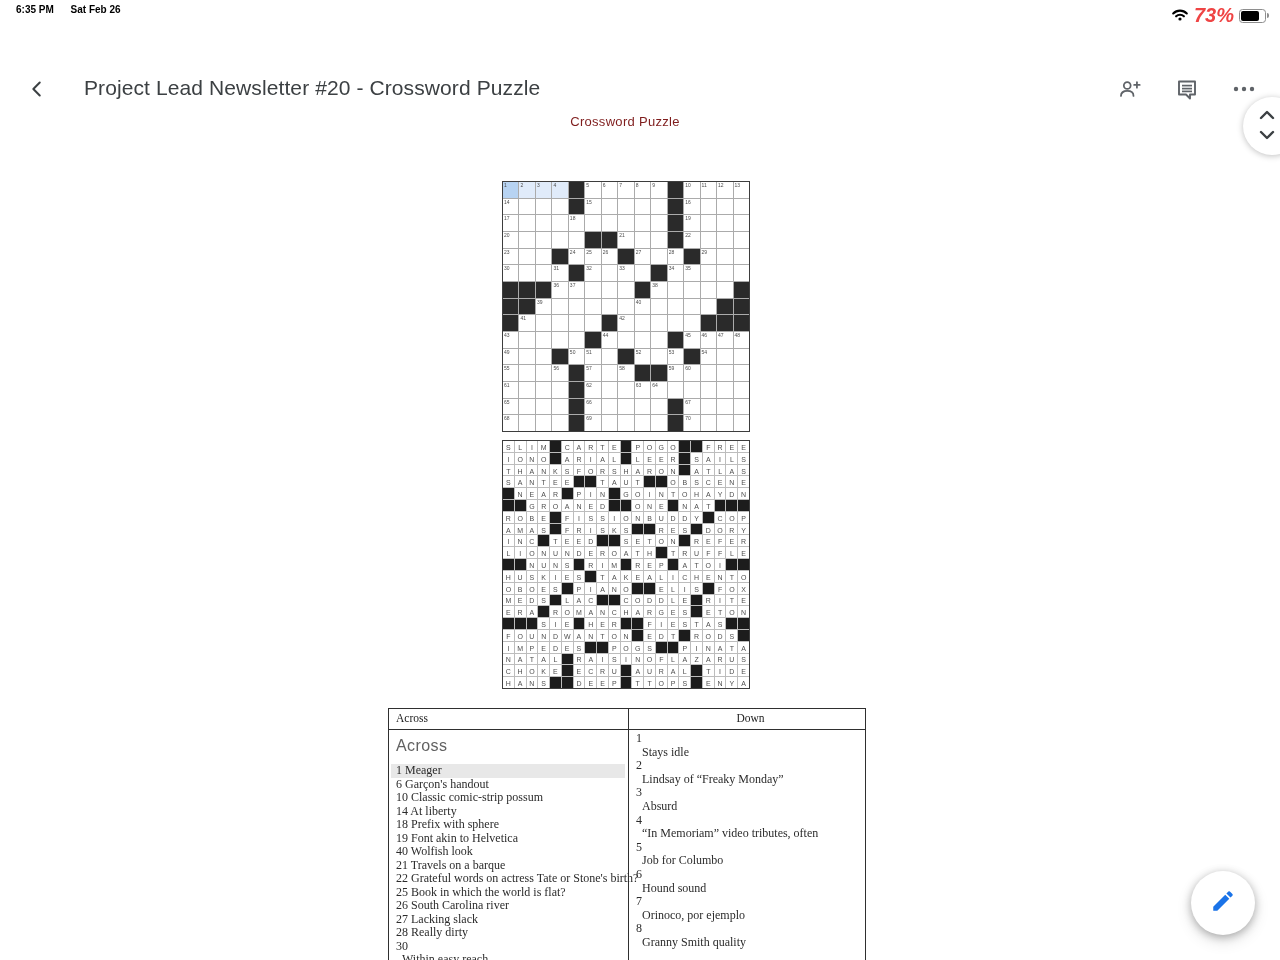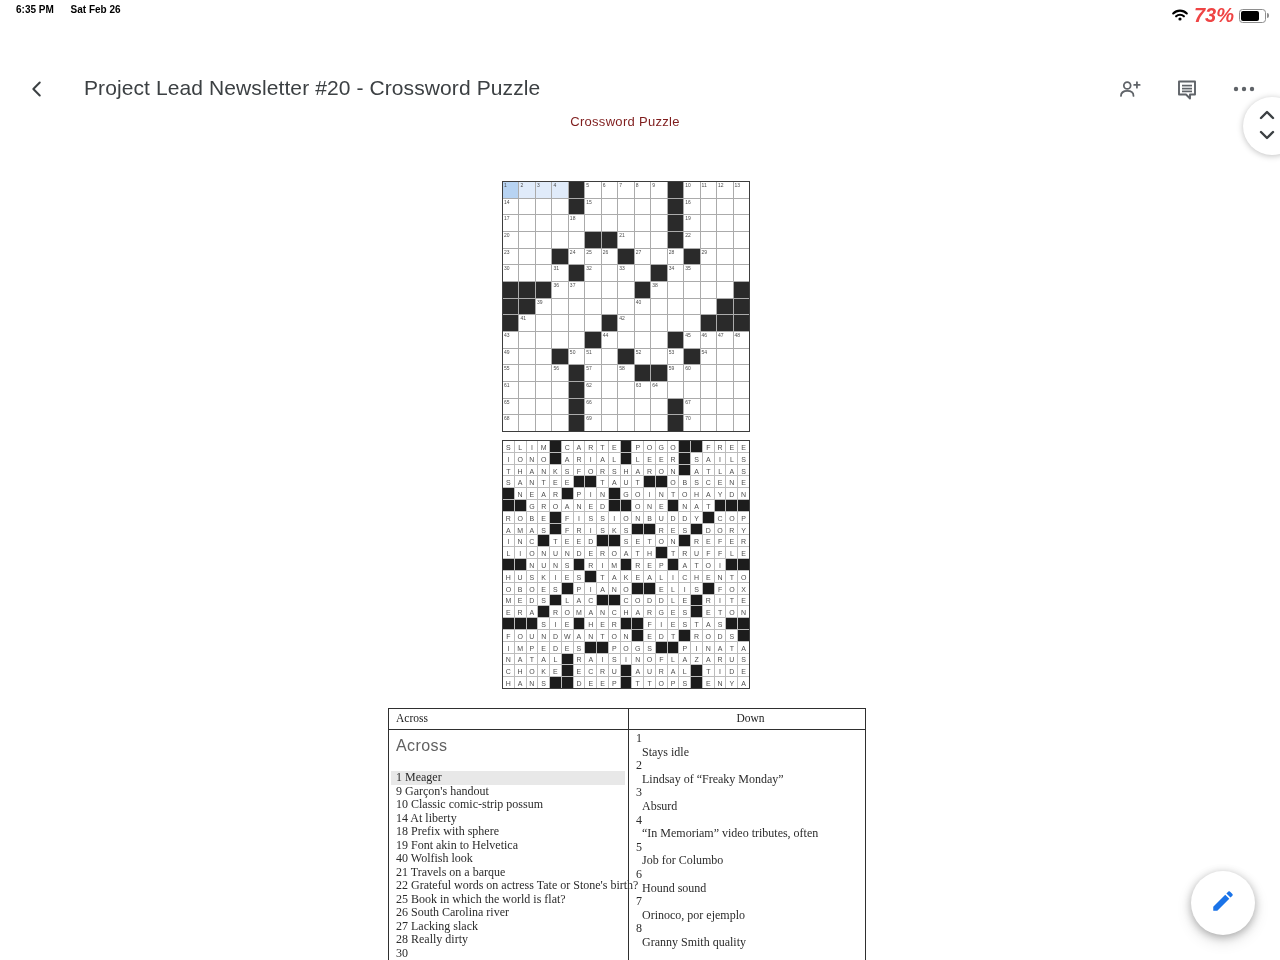--- a/index.html
+++ b/index.html
@@ -48,21 +48,21 @@
   .ch-cell.c1{width:240px;border-right:1px solid #2f2f2f;}
   .ch-cell.c2{flex:1;text-align:center;}
   .clues-body{display:flex;border-left:1px solid #2f2f2f;border-right:1px solid #2f2f2f;
               height:238px;box-sizing:border-box;overflow:hidden;}
   .cb-col{box-sizing:border-box;padding-top:2px;}
   .cb-col.c1{width:240px;border-right:1px solid #2f2f2f;}
   .cb-col.c2{flex:1;}
   .across-head{font-family:"Liberation Sans",sans-serif;font-size:16px;color:#616161;
                letter-spacing:.4px;margin:5px 0 5px 7px;}
   .clue-line{font-size:12px;line-height:13.5px;padding-left:7px;white-space:nowrap;}
-  .clue-line.hl{background:#e8e8e8;margin:16px 3px 0 2px;padding-left:5px;}
+  .clue-line.hl{background:#e8e8e8;margin:9px 3px 0 2px;padding-left:5px;}
   .clue-num-line{font-size:12px;line-height:13.6px;padding-left:7px;}
   .clue-txt-line{font-size:12px;line-height:13.6px;padding-left:13px;white-space:nowrap;}
 
   
   .scrollwidget{position:absolute;left:1243px;top:97px;width:58px;height:58px;border-radius:50%;
                 background:#fff;box-shadow:0 1px 6px rgba(0,0,0,.25);}
   .sw-up{position:absolute;left:15px;top:10px;cursor:pointer;}
   .sw-down{position:absolute;left:15px;top:30px;cursor:pointer;}
 
   
@@ -1677,21 +1677,21 @@
 
 <div class="clues">
   <div class="clues-header">
     <div class="ch-cell c1">Across</div>
     <div class="ch-cell c2">Down</div>
   </div>
   <div class="clues-body">
     <div class="cb-col c1" id="acrossCol">
       <div class="across-head">Across</div>
     <div class="clue-line hl">1 Meager</div>
-        <div class="clue-line">9 Garçon's handout</div>
+        <div class="clue-line">6 Garçon's handout</div>
         <div class="clue-line">10 Classic comic-strip possum</div>
         <div class="clue-line">14 At liberty</div>
         <div class="clue-line">18 Prefix with sphere</div>
         <div class="clue-line">19 Font akin to Helvetica</div>
         <div class="clue-line">40 Wolfish look</div>
         <div class="clue-line">21 Travels on a barque</div>
         <div class="clue-line">22 Grateful words on actress Tate or Stone's birth?</div>
         <div class="clue-line">25 Book in which the world is flat?</div>
         <div class="clue-line">26 South Carolina river</div>
         <div class="clue-line">27 Lacking slack</div>

